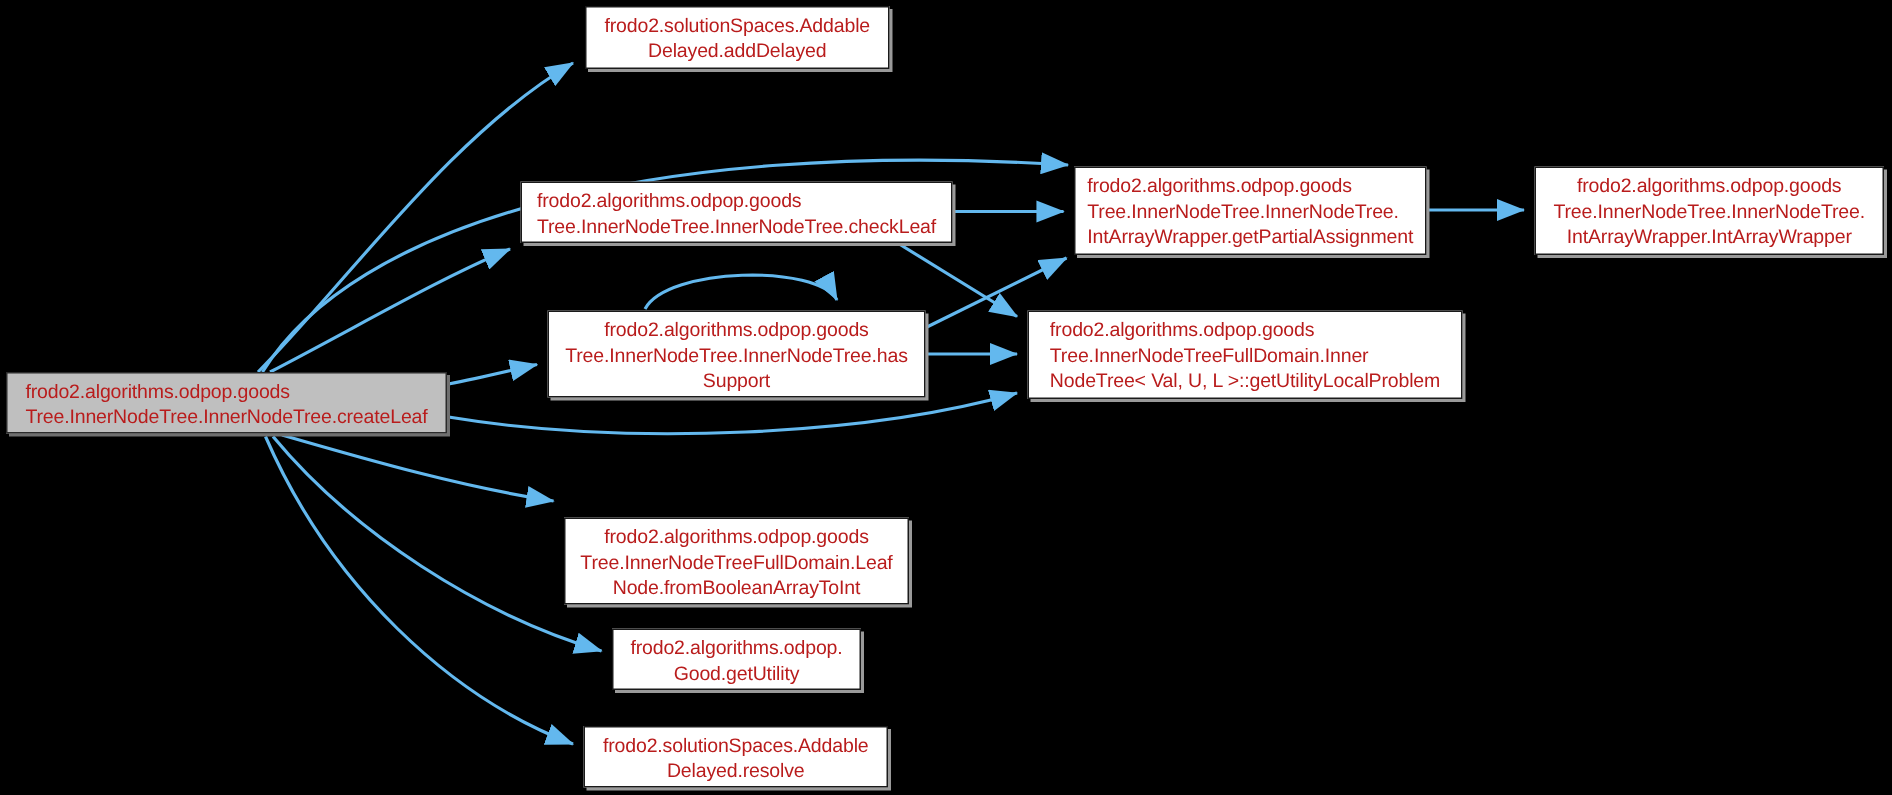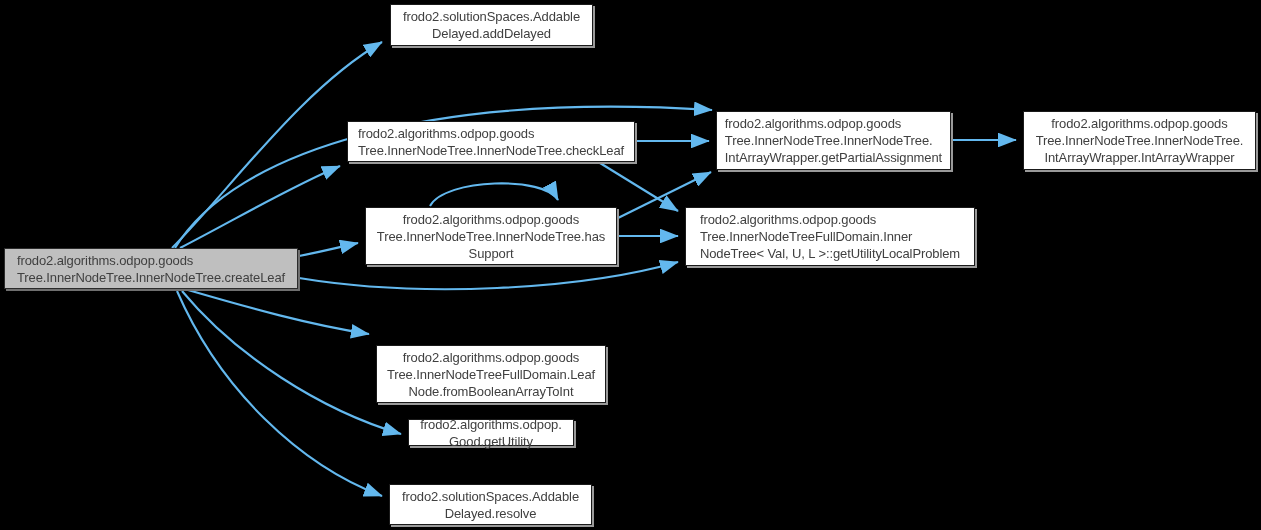--- a/index.html
+++ b/index.html
@@ -25,21 +25,21 @@
   .node {
     position: absolute;
     box-sizing: border-box;
     background: #ffffff;
     border: 1px solid #1a1a1a;
     box-shadow: 2px 2px 0 0 #9a9a9a;
     display: flex;
     align-items: center;
     justify-content: center;
     text-align: center;
-    color: #404040;
+    color: #b91c1c;
     font-size: 13px;
     line-height: 17px;
     letter-spacing: -0.1px;
     z-index: 5;
   }
   .node.highlighted {
     background: #bfbfbf;
     border: 1px solid #2b2b2b;
     box-shadow: 2px 2px 0 0 #6f6f6f;
   }
@@ -127,21 +127,21 @@
       <div class="node align-left" style="left: 685px; top: 207px; width: 290px; height: 59px;">
         <span class="node-label">frodo2.algorithms.odpop.goods
 Tree.InnerNodeTreeFullDomain.Inner
 NodeTree&lt; Val, U, L &gt;::getUtilityLocalProblem</span>
       </div>
       <div class="node" style="left: 376px; top: 345px; width: 230px; height: 58px;">
         <span class="node-label">frodo2.algorithms.odpop.goods
 Tree.InnerNodeTreeFullDomain.Leaf
 Node.fromBooleanArrayToInt</span>
       </div>
-      <div class="node" style="left: 408px; top: 419px; width: 166px; height: 27px;">
+      <div class="node" style="left: 408px; top: 419px; width: 166px; height: 41px;">
         <span class="node-label">frodo2.algorithms.odpop.
 Good.getUtility</span>
       </div>
       <div class="node" style="left: 389px; top: 484px; width: 203px; height: 41px;">
         <span class="node-label">frodo2.solutionSpaces.Addable
 Delayed.resolve</span>
       </div>
     </div>
 
 </div>

